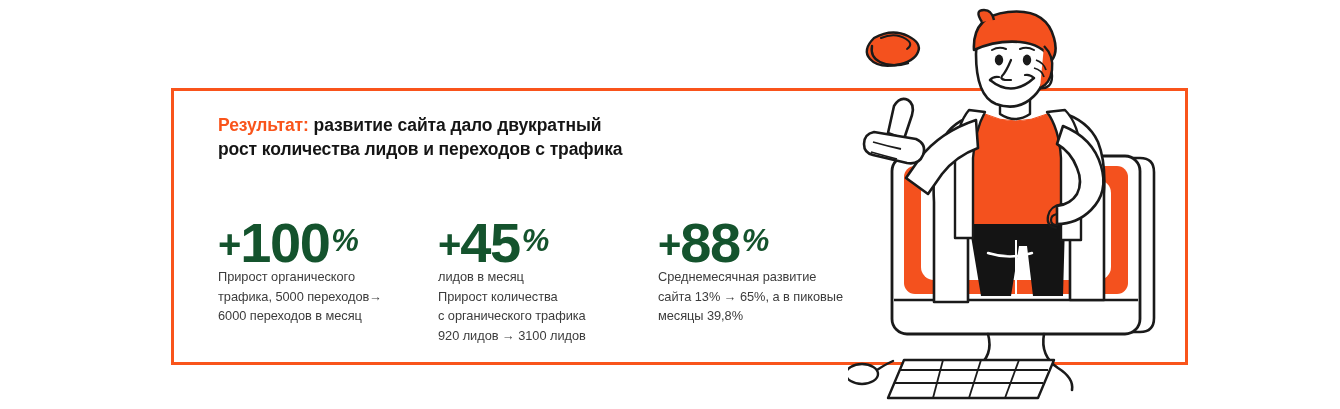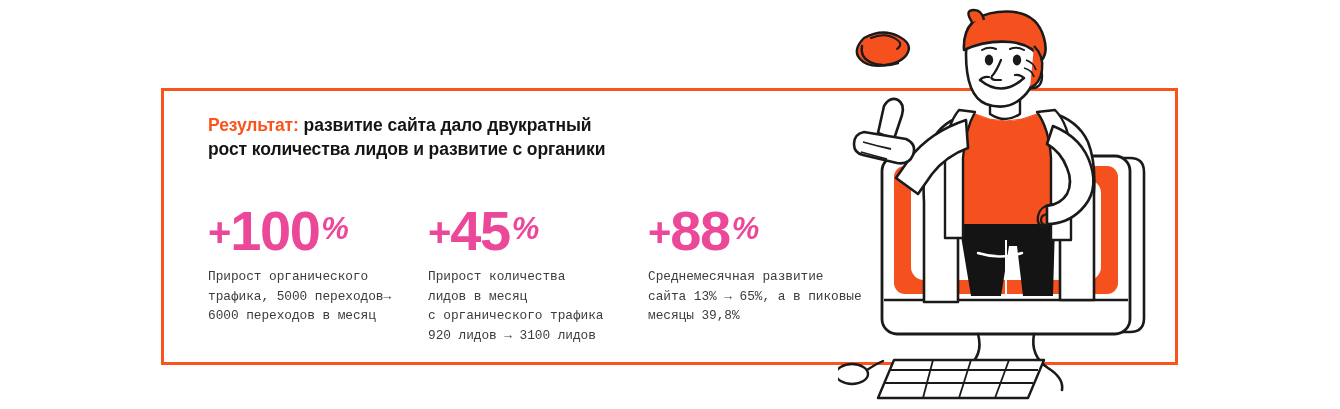--- a/index.html
+++ b/index.html
@@ -11,21 +11,21 @@
     width: 1340px;
     height: 409px;
     position: relative;
     overflow: hidden;
     font-family: "Liberation Sans", sans-serif;
     -webkit-font-smoothing: antialiased;
   }
 
   #stage {
     position: absolute;
-    left: 0; top: 0;
+    left: 10px; top: 0;
     width: 1196px;
     height: 409px;
     background: #ffffff;
   }
 
   
   .frame {
     position: absolute;
     left: 161px;
     top: 88px;
@@ -62,24 +62,24 @@
   }
   .stat {
     position: absolute;
     top: 0;
   }
   .stat-0 { left: 0px;   width: 205px; }
   .stat-1 { left: 220px; width: 205px; }
   .stat-2 { left: 440px; width: 230px; }
 
   .stat-value {
-    color: #ec4899;
+    color: #14532d;
     font-weight: bold;
     font-size: 54px;
-    line-height: 56px;
+    line-height: 80px;
     letter-spacing: -1.5px;
     white-space: nowrap;
     display: block;
     height: 58px;
   }
   .stat-value .plus {
     font-size: 40px;
     font-weight: bold;
     letter-spacing: -1px;
     vertical-align: 4px;
@@ -97,60 +97,60 @@
   }
 
   .stat-desc {
     display: block;
     margin-top: 8px;
     color: #3c3c3c;
     font-size: 12.8px;
     line-height: 19.5px;
     letter-spacing: -0.05px;
   }
-  .stat-desc .ln { display: block; white-space: nowrap; font-family: Liberation Mono, monospace; }
+  .stat-desc .ln { display: block; white-space: nowrap; }
 
   
   .illus {
     position: absolute;
     left: 838px;
     top: 8px;
     width: 380px;
     height: 396px;
   }
   .illus svg { display: block; }
 </style>
 </head>
 <body>
 
 <div id="stage">
 
   <div class="frame"></div>
 
   <div class="heading">
     <span class="lead">Результат:</span><span> развитие сайта дало двукратный</span><br>
-    <span>рост количества лидов и развитие с органики</span>
+    <span>рост количества лидов и переходов с трафика</span>
   </div>
 
   <div class="stats">
 
     <div class="stat stat-0">
       <span class="stat-value"><span class="plus">+</span><span class="num">100</span><span class="pct">%</span></span>
       <span class="stat-desc">
         <span class="ln">Прирост органического</span>
         <span class="ln">трафика, 5000 переходов→</span>
         <span class="ln">6000 переходов в месяц</span>
       </span>
     </div>
 
     <div class="stat stat-1">
       <span class="stat-value"><span class="plus">+</span><span class="num">45</span><span class="pct">%</span></span>
       <span class="stat-desc">
+        <span class="ln">лидов в месяц</span>
         <span class="ln">Прирост количества</span>
-        <span class="ln">лидов в месяц</span>
         <span class="ln">с органического трафика</span>
         <span class="ln">920 лидов → 3100 лидов</span>
       </span>
     </div>
 
     <div class="stat stat-2">
       <span class="stat-value"><span class="plus">+</span><span class="num">88</span><span class="pct">%</span></span>
       <span class="stat-desc">
         <span class="ln">Среднемесячная развитие</span>
         <span class="ln">сайта 13% → 65%, а в пиковые</span>

